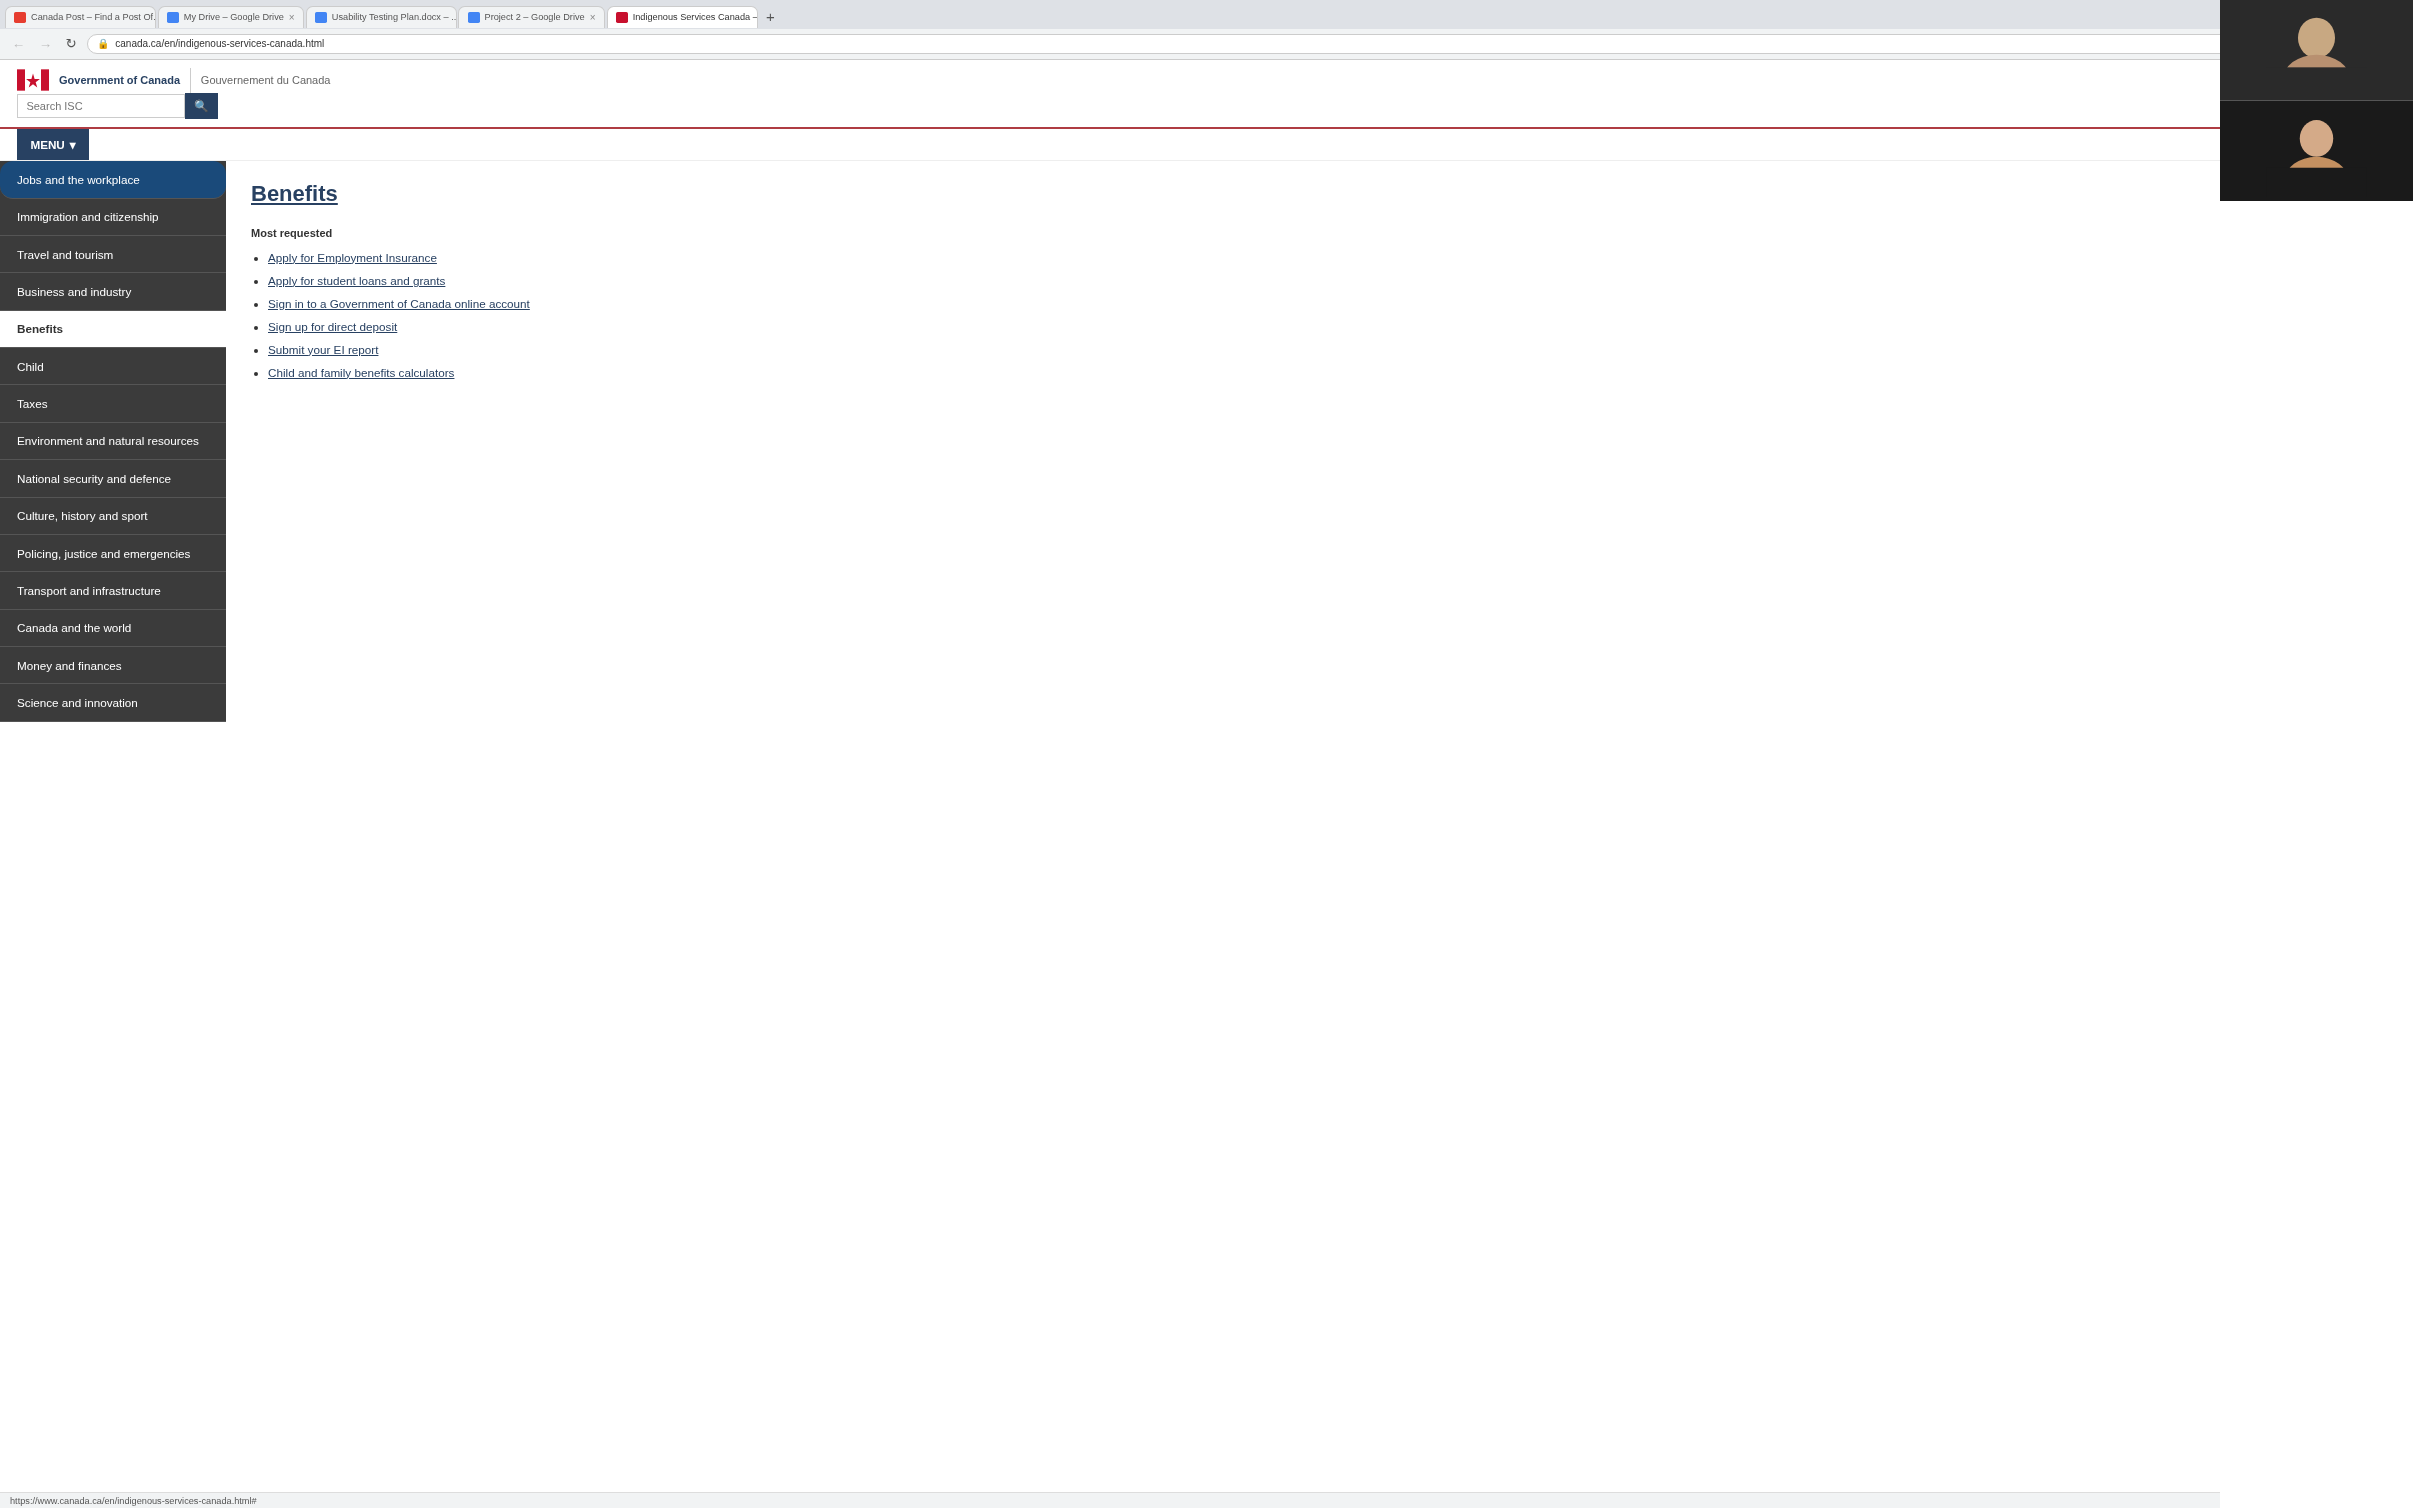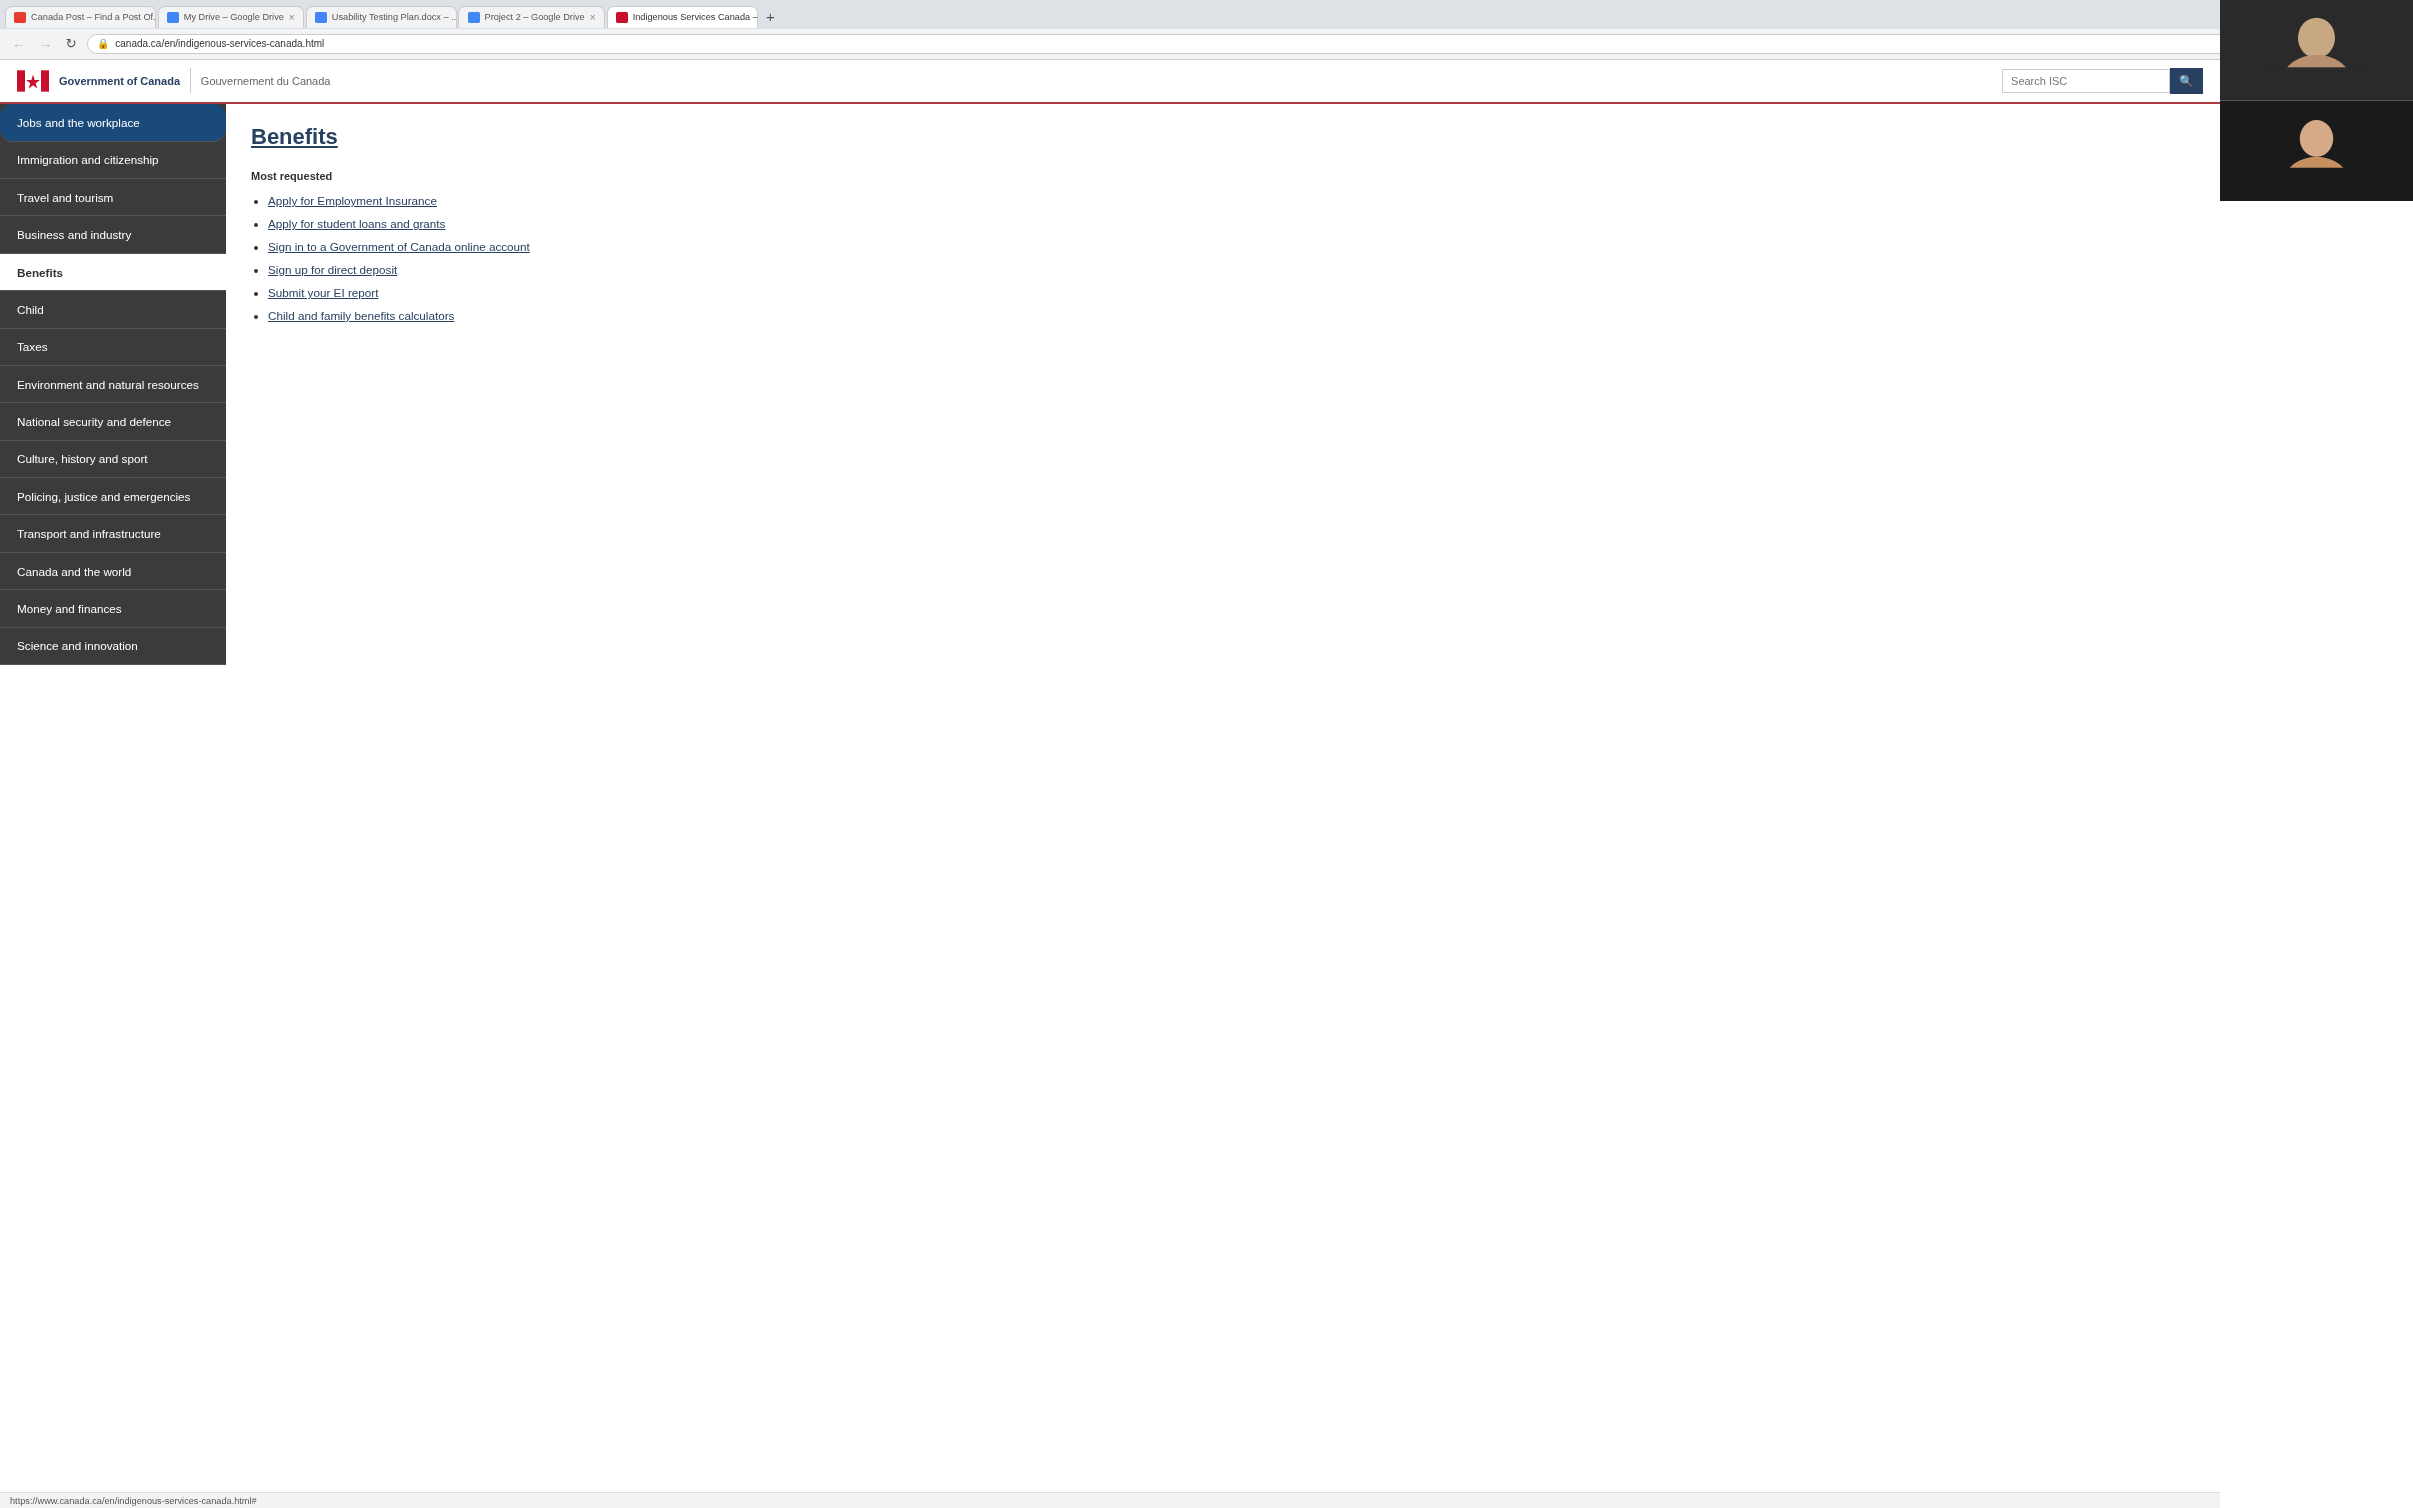--- a/index.html
+++ b/index.html
@@ -144,24 +144,25 @@
     }
     .top-bar a {
       color: #284162;
       text-decoration: none;
       font-size: 11px;
     }
 
     
     .site-header {
       display: flex;
-      align-items: center;
+      align-items: flex-start;
       justify-content: space-between;
       padding: 8.4px 17px;
       border-bottom: 2.5px solid #af3c43;
+      flex-direction: column;
     }
     .logo-area {
       display: flex;
       align-items: center;
       gap: 10px;
     }
     .canada-flag {
       width: 32px;
       height: 22px;
       display: flex;
@@ -412,20 +413,26 @@
       <div class="gov-name">Government of Canada</div>
       <div class="divider-vertical"></div>
       <div class="gov-name gov-name-fr">Gouvernement du Canada</div>
     </div>
     <div class="search-area">
       <input type="text" class="search-input" placeholder="Search ISC" style="">
       <button class="search-btn">🔍</button>
     </div>
   </header>
 
+  <div class="menu-bar">
+    <button class="menu-toggle">
+      <span>MENU</span>
+      <span>▾</span>
+    </button>
+  </div>
 
   <div class="main-layout">
 
     <nav class="sidebar-nav" id="sidebar-nav">
     <a href="#" class="nav-item highlighted">Jobs and the workplace</a>
         <a href="#" class="nav-item">Immigration and citizenship</a>
         <a href="#" class="nav-item">Travel and tourism</a>
         <a href="#" class="nav-item">Business and industry</a>
         <a href="#" class="nav-item active">Benefits</a>
         <a href="#" class="nav-item">Child</a>

